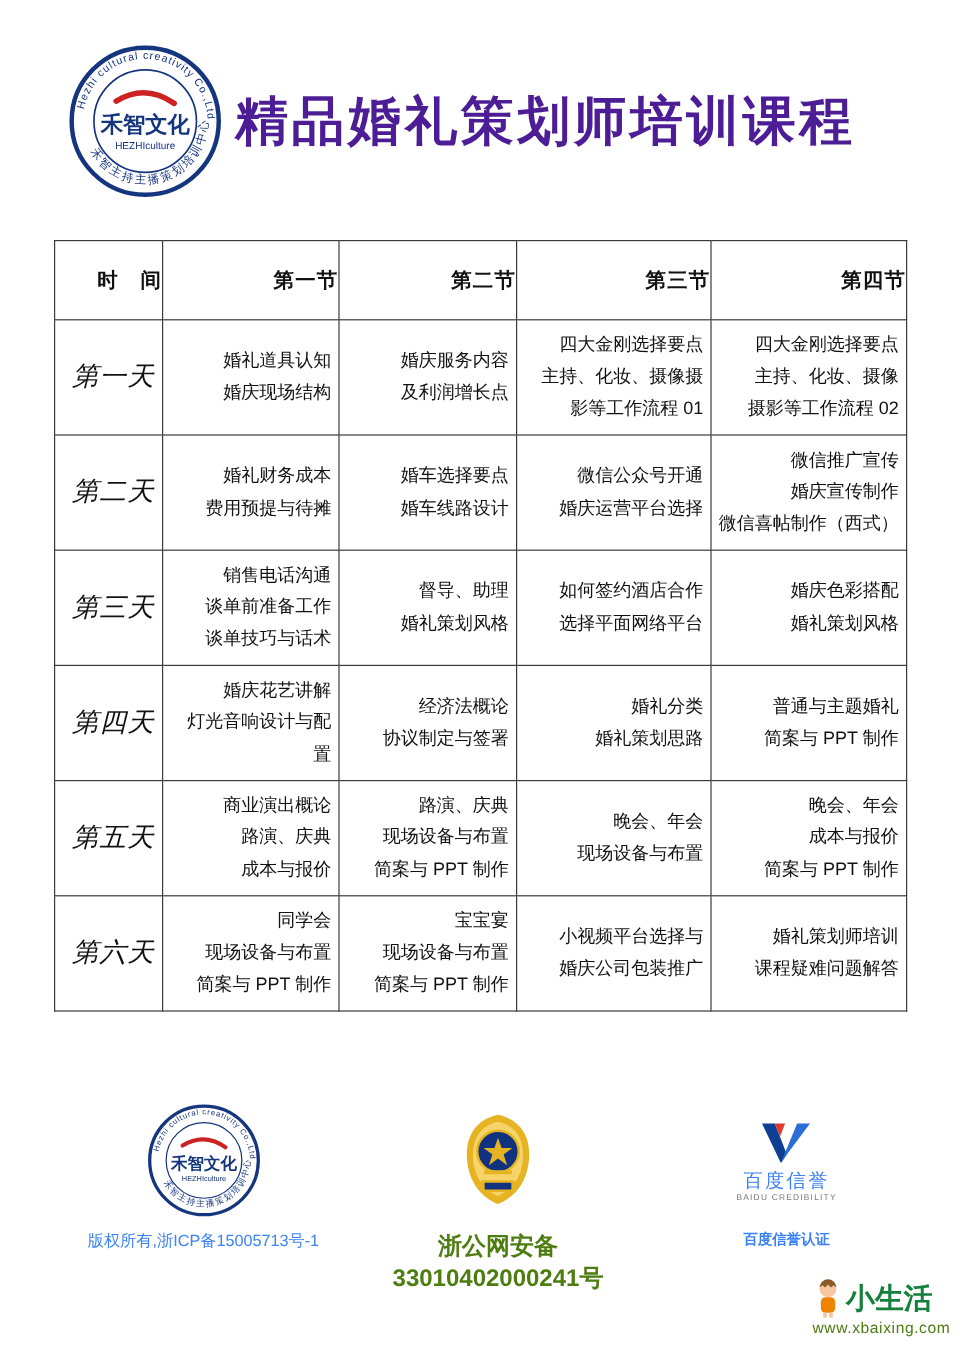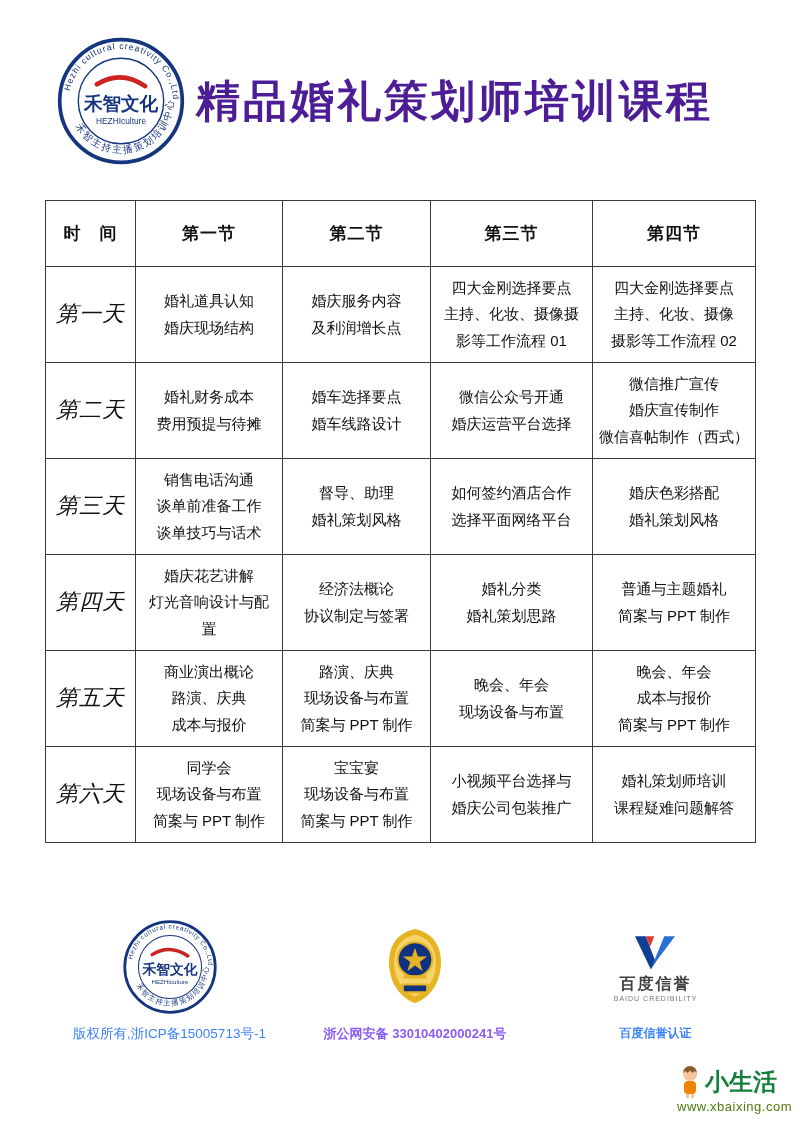--- a/index.html
+++ b/index.html
@@ -18,41 +18,41 @@
   .page-title {
     font-size:44px; font-weight:bold; letter-spacing:3px;
     margin-left:10px; white-space:nowrap; color:#4c1d95;
   }
 
   
   .table-wrap { margin:34px 45px 0 45px; }
   table.course { width:710px; border-collapse:collapse; table-layout:fixed; }
   table.course th, table.course td {
     border:1px solid #3a3a3a;
-    text-align:center; vertical-align:middle;
+    text-align:right; vertical-align:middle;
     white-space:pre-line;
   }
   table.course thead th { height:66px; font-size:17px; font-weight:bold; letter-spacing:1px; }
   table.course tbody td { height:96px; font-size:15px; line-height:1.75; padding:4px 6px; }
   table.course td.time { font-size:22px; letter-spacing:1px;font-style:italic; }
 
   
   .footer { position:absolute; top:918px; left:0; width:800px; height:150px; }
   .f-col { position:absolute; text-align:center; display:flex; flex-direction:column; align-items:center; }
   .f-left   { left:62px;  width:215px; }
   .f-center { left:295px; width:240px; }
   .f-right  { left:578px; width:155px; }
   .logo-box { height:98px; display:flex; align-items:center; justify-content:center; flex-direction:column; }
   .f-left .hz-logo-sm { width:96px; height:96px; }
   .police-badge { width:66px; height:92px; }
   .baidu-v { width:46px; height:40px; }
-  .baidu-title { font-size:16px; font-weight:bold; color:#404040; letter-spacing:2px; margin-top:2px; }
+  .baidu-title { font-size:16px; font-weight:normal; color:#3b82f6; letter-spacing:2px; margin-top:2px; }
   .baidu-sub { font-size:7px; color:#777; letter-spacing:1px; }
   .f-text { margin-top:9px; font-size:13.5px; color:#3b82f6; }
-  .f-center .f-text { font-weight:bold; font-size:13px; color:#8b5cf6; }
+  .f-center .f-text { font-weight:bold; font-size:20px; color:#4d7c0f; }
   .f-right .f-text { font-size:12px;font-weight:bold; }
 
   
   .watermark { position:absolute; right:8px; bottom:14px; text-align:center; }
   .wm-line { display:flex; align-items:center; justify-content:flex-start; }
   .wm-person { width:26px; height:34px; margin-right:2px; }
   .wm-name { font-size:24px; font-weight:bold; }
   .wm-url { font-size:13px; margin-top:0px; letter-spacing:0.5px; }
 </style>
 </head>

